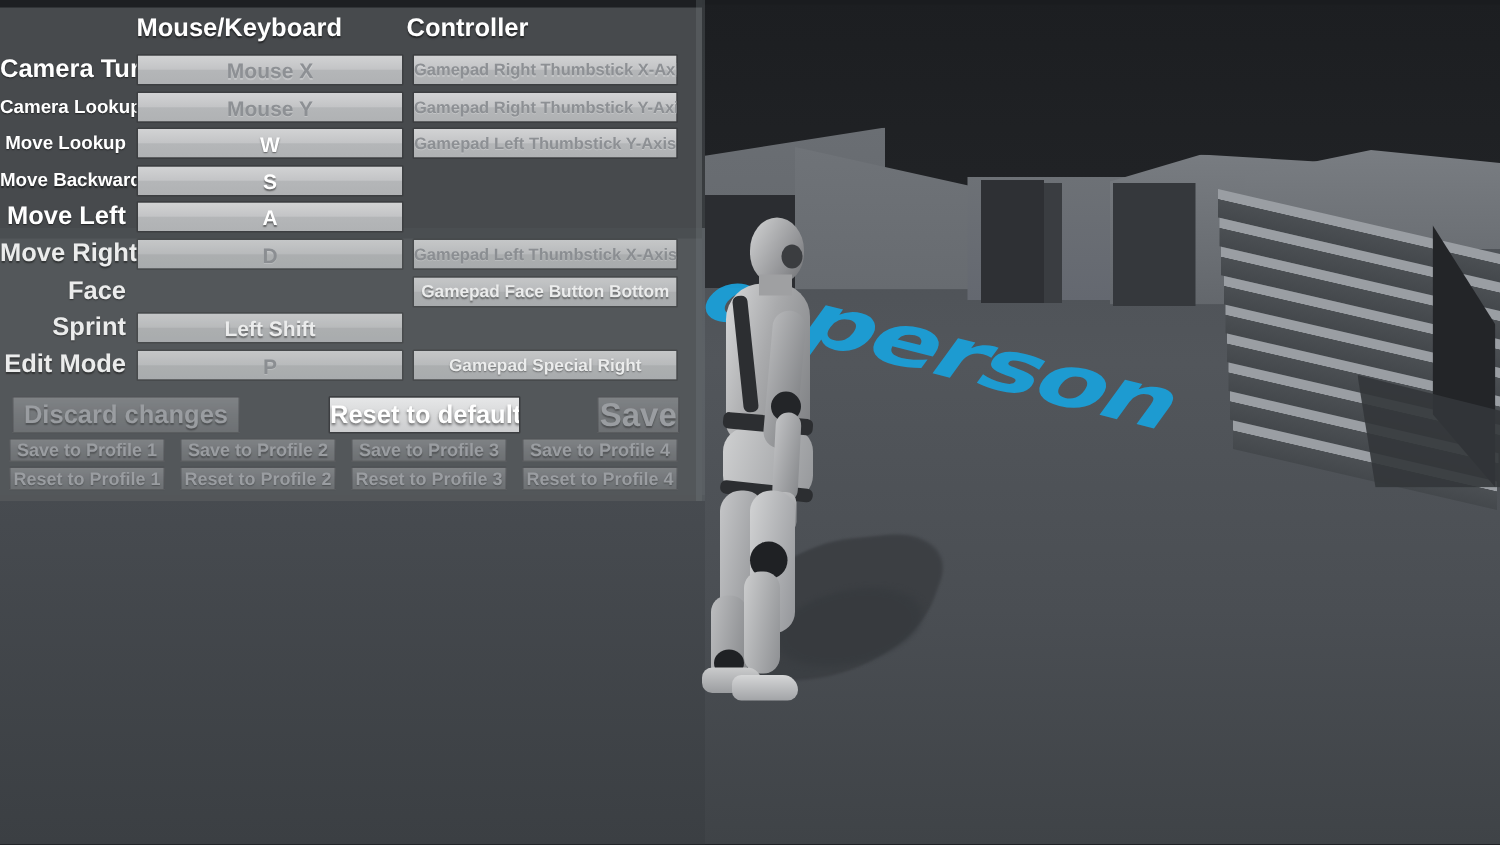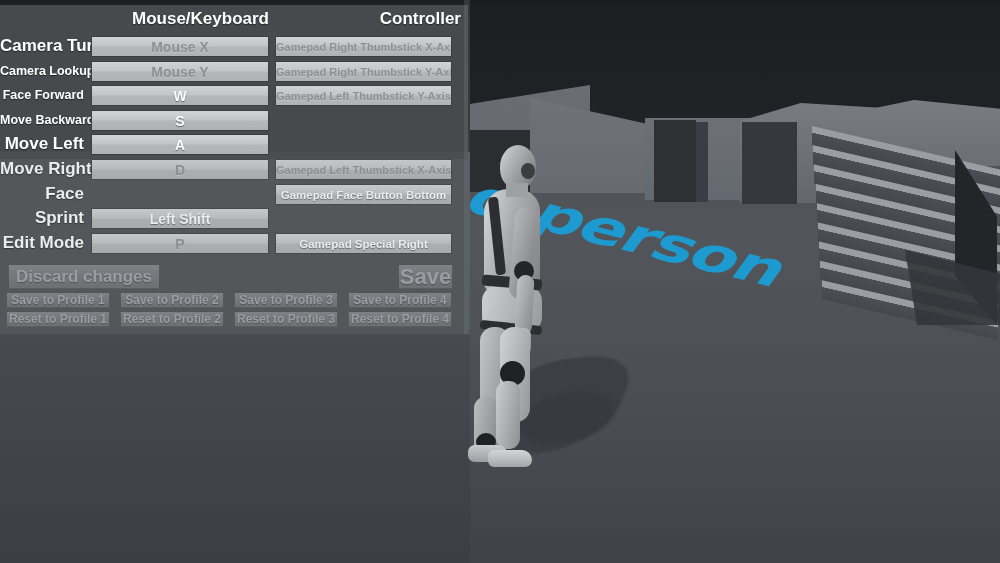--- a/index.html
+++ b/index.html
@@ -267,21 +267,21 @@
   
   .hdr-row {
     position: absolute; left: 0; top: 5px; width: 468px; height: 27px;
   }
   .hdr {
     position: absolute; top: 0; height: 27px;
     line-height: 27px;
     color: #ffffff;
     font-weight: bold;
     font-size: 17px;
-    text-align: right;
+    text-align: left;
     text-shadow: 0 1px 1px rgba(0,0,0,.5);
   }
   #hdr-mk { left: 91px; width: 178px; }
   #hdr-ct { left: 271px; width: 190px; }
 
   
   .row {
     position: absolute; left: 0; width: 468px; height: 24px;
   }
   .row-label {
@@ -454,21 +454,21 @@
           <div class="row-label lbl-lg">Camera Turn</div>
           <div class="key-btn col-mk disabled" style="top: 2px;">Mouse X</div>
           <div class="key-btn col-ct small disabled" style="top: 2px;">Gamepad Right Thumbstick X-Axis</div>
         </div>
         <div class="row" style="top: 58.6px;">
           <div class="row-label lbl-sm">Camera Lookup</div>
           <div class="key-btn col-mk disabled" style="top: 2px;">Mouse Y</div>
           <div class="key-btn col-ct small disabled" style="top: 2px;">Gamepad Right Thumbstick Y-Axis</div>
         </div>
         <div class="row" style="top: 83.2px;">
-          <div class="row-label lbl-sm">Face Forward</div>
+          <div class="row-label lbl-sm">Move Lookup</div>
           <div class="key-btn col-mk" style="top: 2px;">W</div>
           <div class="key-btn col-ct small disabled" style="top: 2px; text-align: center;">Gamepad Left Thumbstick Y-Axis</div>
         </div>
         <div class="row" style="top: 107.8px;">
           <div class="row-label lbl-sm">Move Backward</div>
           <div class="key-btn col-mk" style="top: 2px;">S</div>
         </div>
         <div class="row" style="top: 132.4px;">
           <div class="row-label lbl-lg">Move Left</div>
           <div class="key-btn col-mk" style="top: 2px;">A</div>
@@ -489,20 +489,21 @@
         <div class="row" style="top: 230.8px;">
           <div class="row-label lbl-lg">Edit Mode</div>
           <div class="key-btn col-mk disabled" style="top: 2px;">P</div>
           <div class="key-btn col-ct" style="top: 2px;">Gamepad Special Right</div>
         </div>
       </div>
 
     <div id="panel-lower-tint"></div>
 
     <div class="act-btn" id="btn-discard">Discard changes</div>
+    <div class="act-btn hot" id="btn-reset-default">Reset to default</div>
     <div class="act-btn" id="btn-save">Save</div>
 
     <div id="profiles-container">
         <div class="act-btn prof-btn prof-row1 pc1">Save to Profile 1</div>
         <div class="act-btn prof-btn prof-row2 pc1">Reset to Profile 1</div>
         <div class="act-btn prof-btn prof-row1 pc2">Save to Profile 2</div>
         <div class="act-btn prof-btn prof-row2 pc2">Reset to Profile 2</div>
         <div class="act-btn prof-btn prof-row1 pc3">Save to Profile 3</div>
         <div class="act-btn prof-btn prof-row2 pc3">Reset to Profile 3</div>
         <div class="act-btn prof-btn prof-row1 pc4">Save to Profile 4</div>

